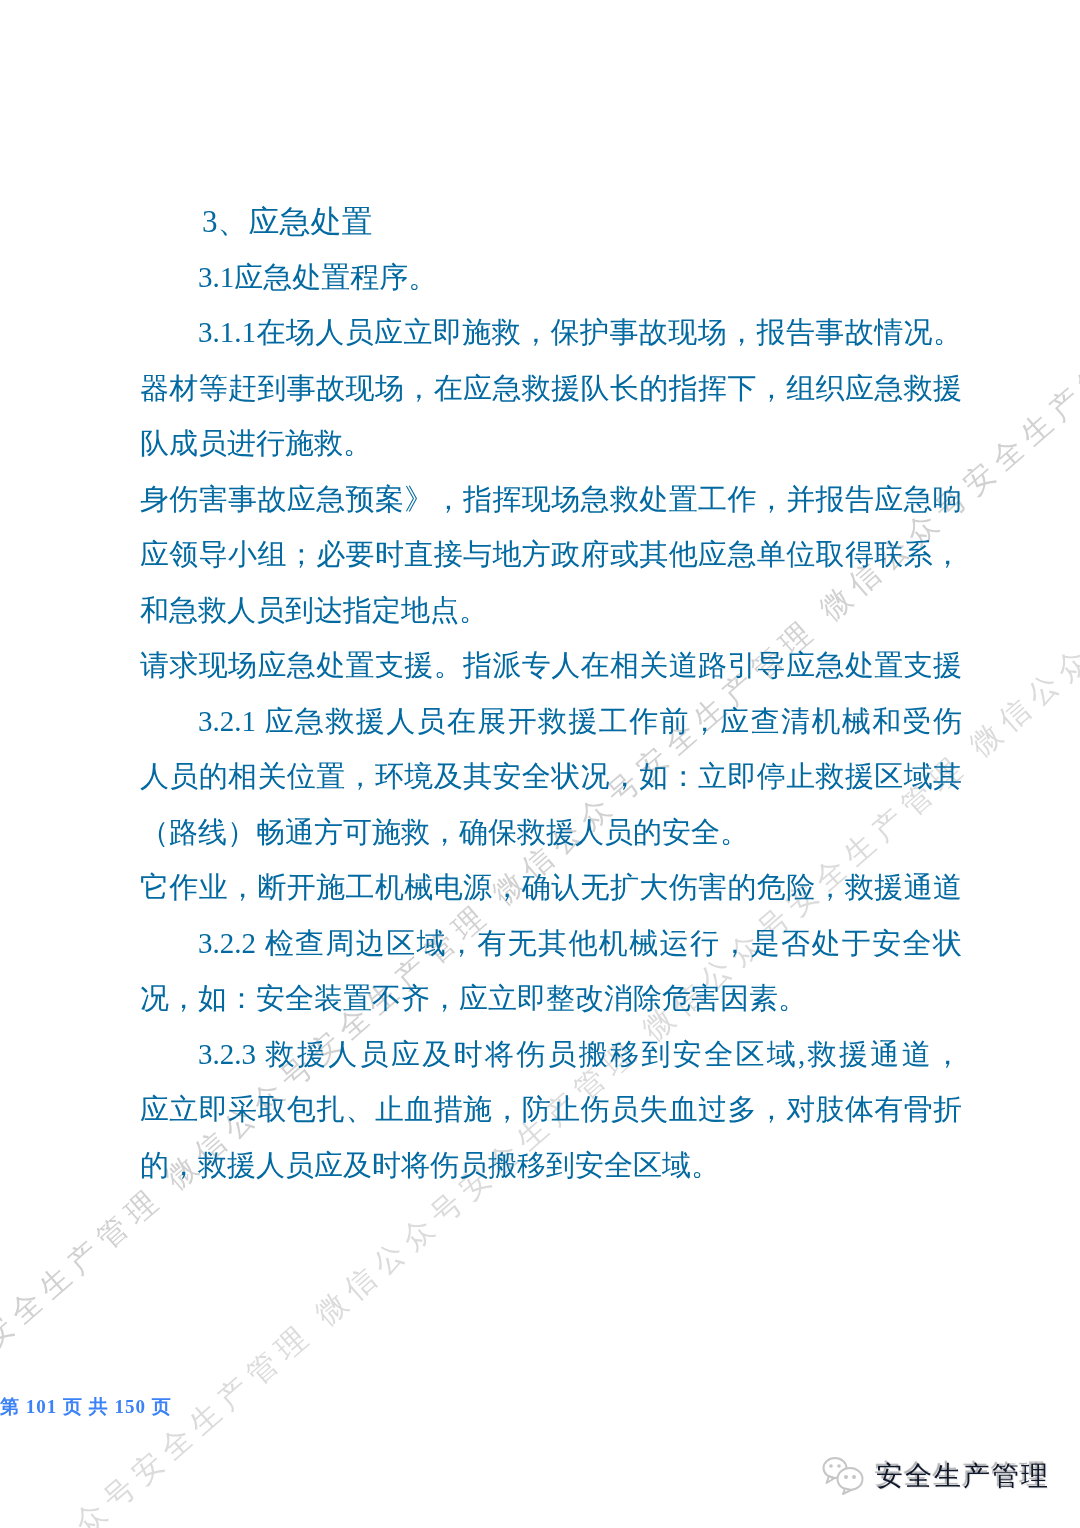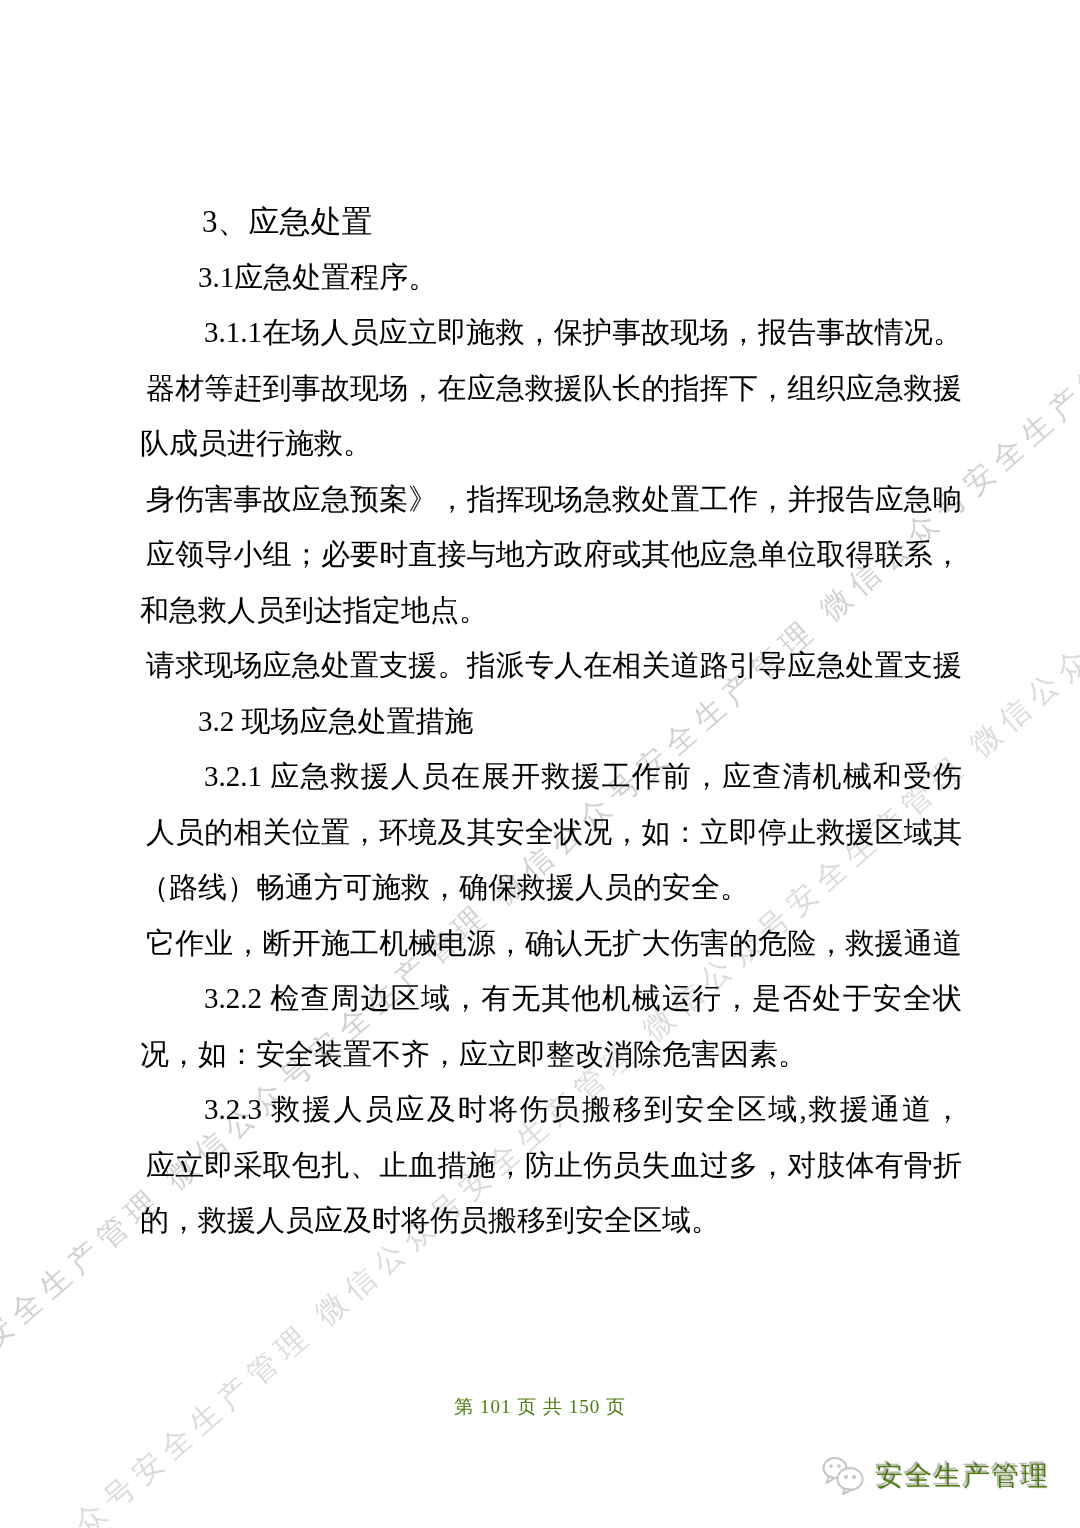--- a/index.html
+++ b/index.html
@@ -10,33 +10,33 @@
   
   .wm-layer{position:absolute;inset:0;z-index:1;pointer-events:none;}
   .wm{position:absolute;white-space:nowrap;font-size:30px;letter-spacing:8px;
       color:#c9c9c9;opacity:.85;transform:rotate(-41deg);transform-origin:0 0;
       font-family:"Liberation Serif","DejaVu Serif",serif;}
   .wm1{left:-170px;top:1452px;}
   .wm2{left:-20px;top:1588px;opacity:.65;}
 
   
   .content{position:absolute;left:140px;top:194px;width:822px;z-index:2;}
-  .ln{font-size:29px;line-height:55.5px;height:55.5px;color:#000000;overflow:hidden;}
+  .ln{font-size:29px;line-height:55.5px;height:55.5px;color:#0369a1;overflow:hidden;}
   .ttl{font-size:31px;}
   .ind{text-indent:2em;}
-  .fill{text-align:justify;text-align-last:justify;margin-left:6px;}
+  .fill{text-align:justify;text-align-last:justify;}
 
   
-  .footer{position:absolute;left:0;top:1394px;width:100%;text-align:center;
-          font-size:19px;color:#4d7c0f;letter-spacing:1px;z-index:2;}
+  .footer{position:absolute;left:0;top:1394px;width:100%;
+          font-size:19px;color:#3b82f6;letter-spacing:1px;z-index:2;font-weight:bold;}
 
   
   .brand{position:absolute;top:1456px;right:30px;display:flex;align-items:center;
          gap:9px;z-index:3;}
-  .brand-txt{font-size:27px;letter-spacing:2px;color:#4d7c0f;
+  .brand-txt{font-size:27px;letter-spacing:2px;color:#0f172a;
              font-family:Liberation Mono, monospace;
              text-shadow:-2px -2px 1px #aeaeae,1px 1px 0 #ececec;}
   .wechat-svg{display:block;}
 </style>
 </head>
 <body>
 
 <div class="page">
 
   <div class="wm-layer">
@@ -47,21 +47,20 @@
   <div class="content">
     <div class="ln ttl ind">3、应急处置</div>
     <div class="ln ind">3.1应急处置程序。</div>
     <div class="ln ind fill">3.1.1在场人员应立即施救，保护事故现场，报告事故情况。</div>
     <div class="ln fill">器材等赶到事故现场，在应急救援队长的指挥下，组织应急救援</div>
     <div class="ln">队成员进行施救。</div>
     <div class="ln fill">身伤害事故应急预案》，指挥现场急救处置工作，并报告应急响</div>
     <div class="ln fill">应领导小组；必要时直接与地方政府或其他应急单位取得联系，</div>
     <div class="ln">和急救人员到达指定地点。</div>
     <div class="ln fill">请求现场应急处置支援。指派专人在相关道路引导应急处置支援</div>
-    <div class="ln ind">3.2 现场应急处置措施</div>
     <div class="ln ind fill">3.2.1 应急救援人员在展开救援工作前，应查清机械和受伤</div>
     <div class="ln fill">人员的相关位置，环境及其安全状况，如：立即停止救援区域其</div>
     <div class="ln">（路线）畅通方可施救，确保救援人员的安全。</div>
     <div class="ln fill">它作业，断开施工机械电源，确认无扩大伤害的危险，救援通道</div>
     <div class="ln ind fill">3.2.2 检查周边区域，有无其他机械运行，是否处于安全状</div>
     <div class="ln">况，如：安全装置不齐，应立即整改消除危害因素。</div>
     <div class="ln ind fill">3.2.3 救援人员应及时将伤员搬移到安全区域,救援通道，</div>
     <div class="ln fill">应立即采取包扎、止血措施，防止伤员失血过多，对肢体有骨折</div>
     <div class="ln">的，救援人员应及时将伤员搬移到安全区域。</div>
   </div>

